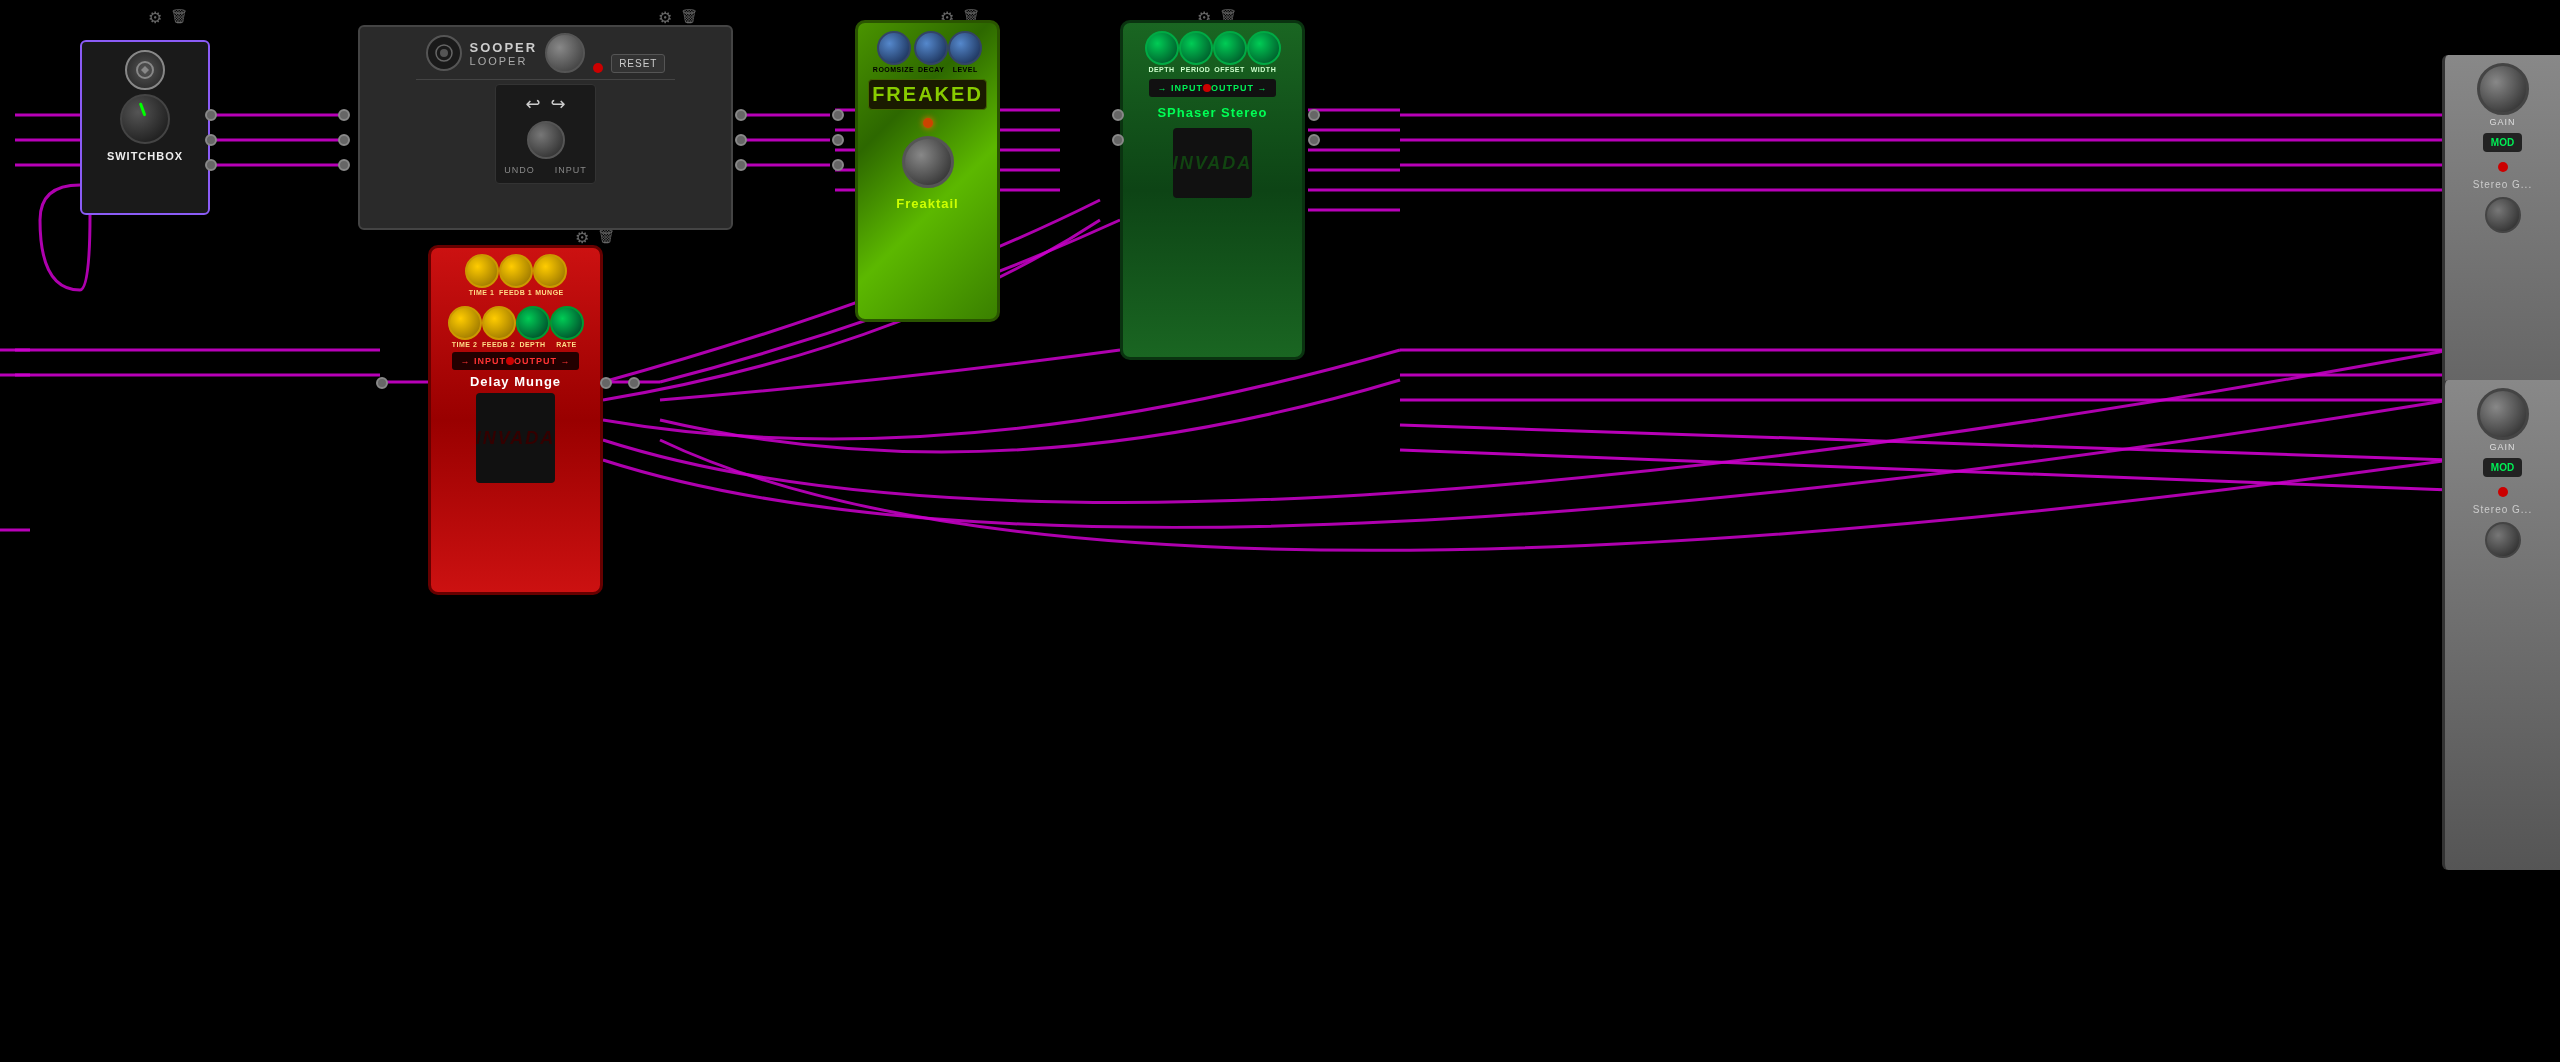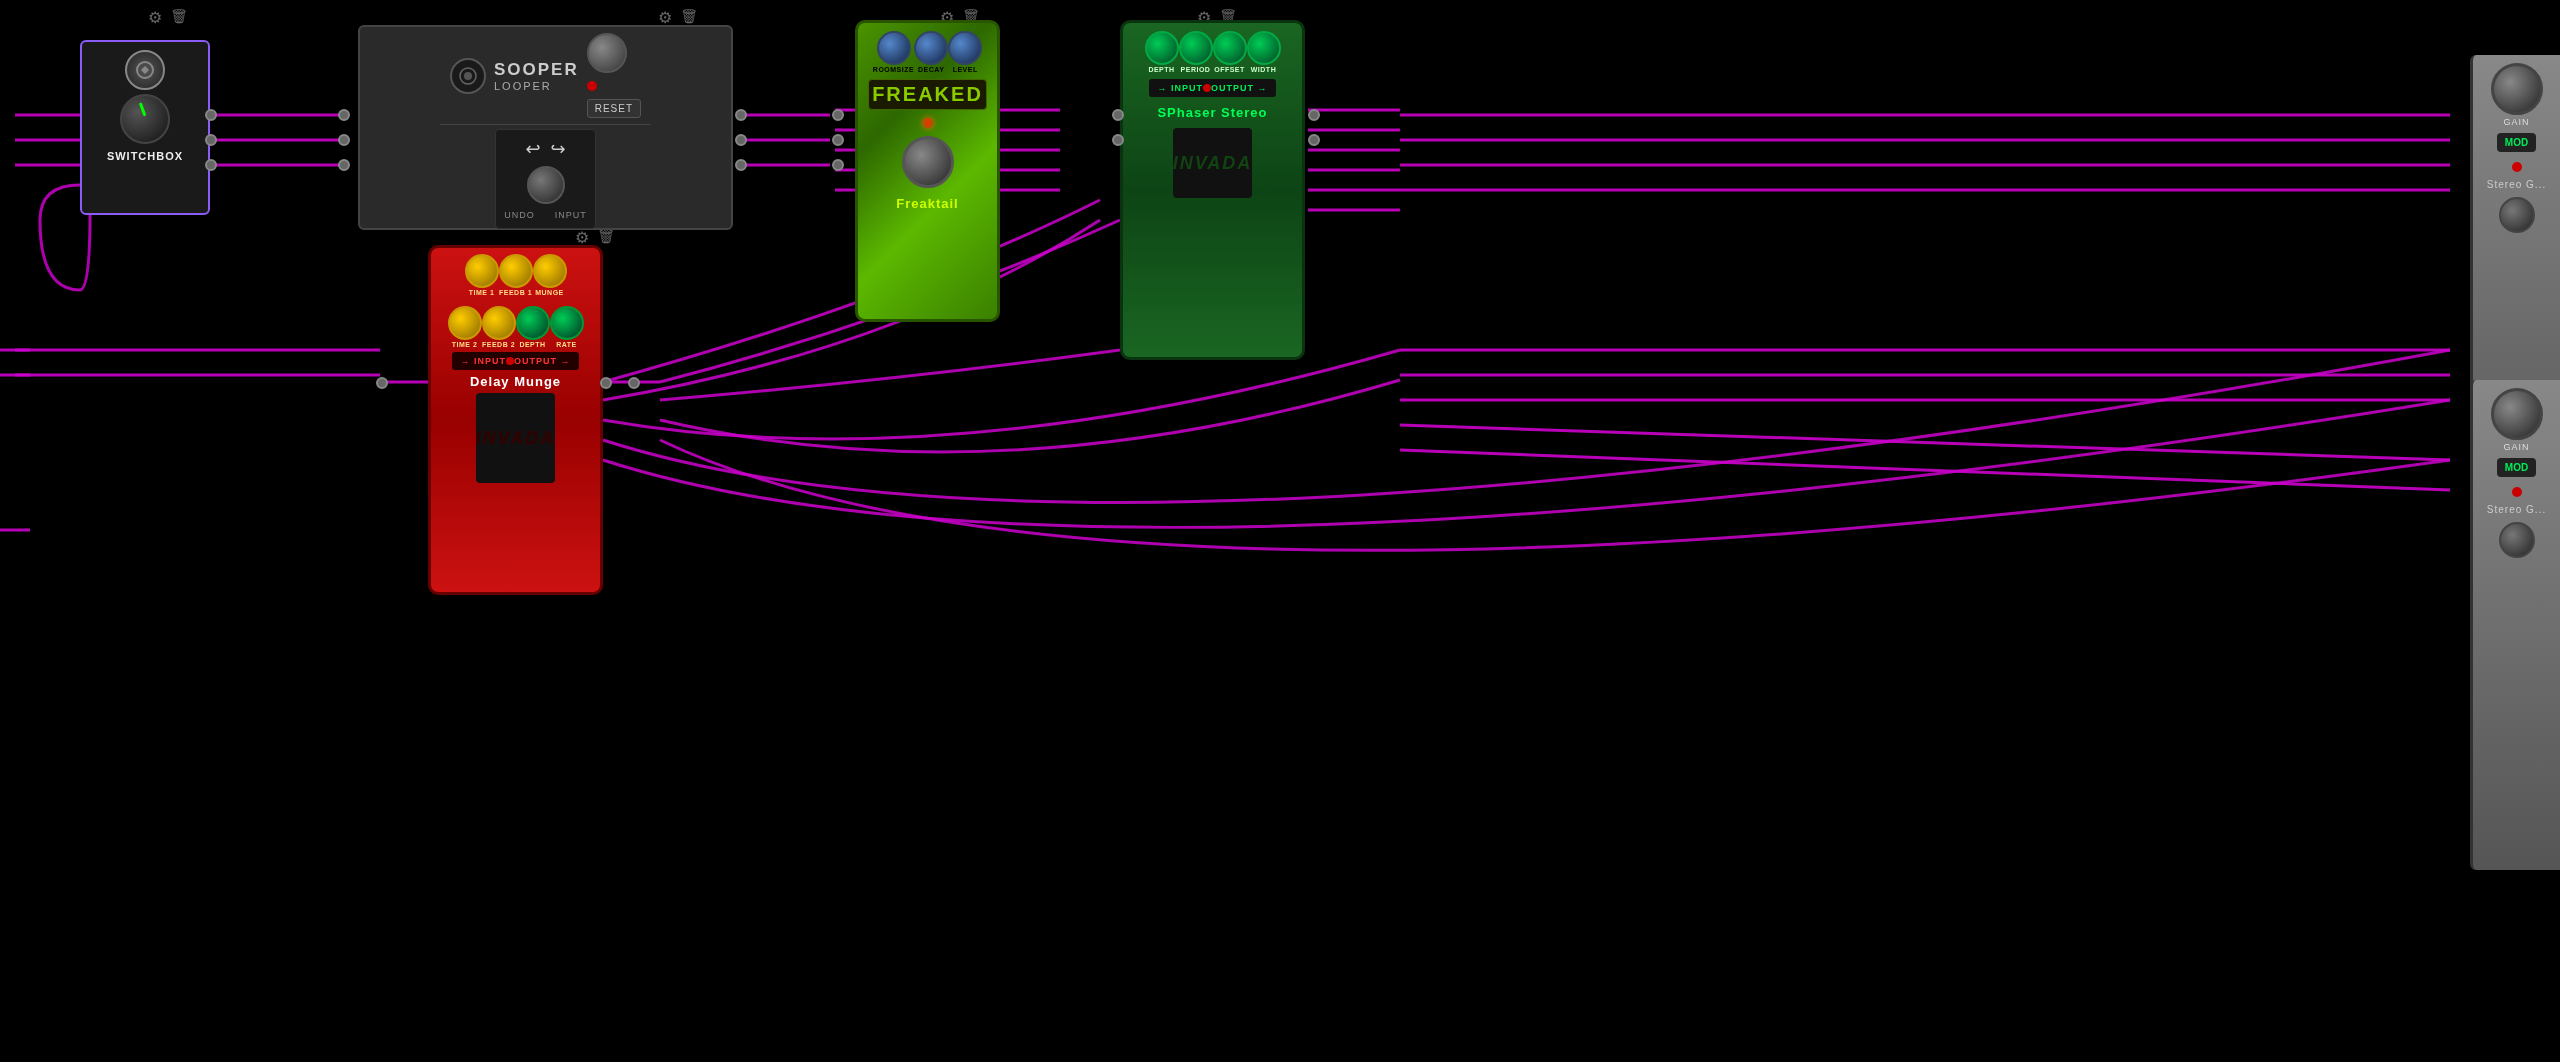--- a/index.html
+++ b/index.html
@@ -111,35 +111,34 @@
       height: 36px;
       border-radius: 50%;
       background: #1a1a1a;
       border: 2px solid #555;
       display: flex;
       align-items: center;
       justify-content: center;
     }
     .sl-title-text {
       color: #ccc;
-      font-size: 17px;
+      font-size: 13px;
       font-weight: bold;
       letter-spacing: 2px;
     }
     .sl-title-sub {
       color: #aaa;
       font-size: 11px;
       letter-spacing: 2px;
     }
     .sl-controls-right {
       margin-left: auto;
       display: flex;
-      align-items: flex-start;
+      align-items: flex-end;
       gap: 8px;
-      flex-direction: column;
     }
     .sl-big-knob {
       width: 40px;
       height: 40px;
       border-radius: 50%;
       background: radial-gradient(circle at 35% 35%, #888, #333);
       border: 2px solid #555;
     }
     .sl-red-dot {
       width: 10px;
@@ -419,21 +418,21 @@
       font-size: 18px;
       font-weight: 900;
       letter-spacing: 2px;
       font-style: italic;
     }
 
     
     .mod-pedal-right {
       right: 0;
       top: 55px;
-      width: 90px;
+      width: 118px;
       height: 490px;
       background: linear-gradient(180deg, #888 0%, #555 100%);
       border-left: 3px solid #333;
       border-radius: 6px 0 0 6px;
     }
     .mod-knob-right {
       width: 52px;
       height: 52px;
       border-radius: 50%;
       background: radial-gradient(circle at 35% 35%, #888, #222);

